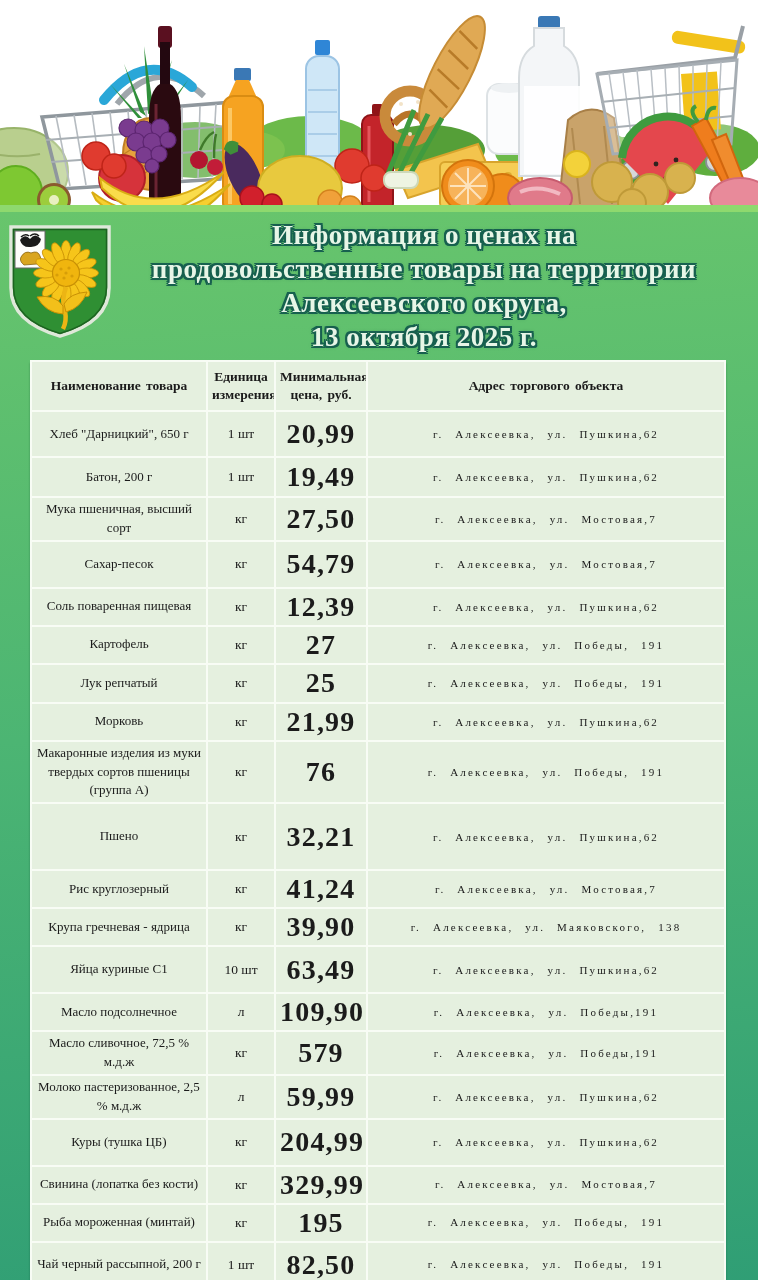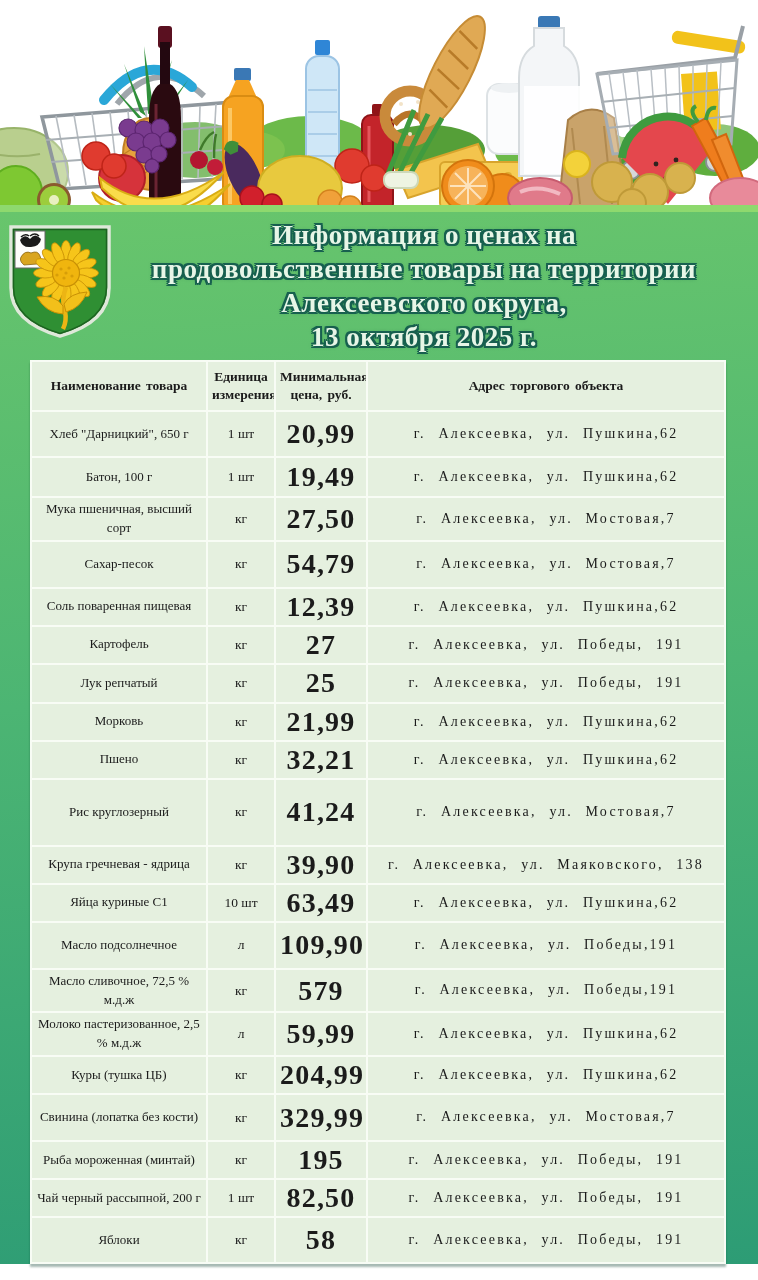--- a/index.html
+++ b/index.html
@@ -46,21 +46,21 @@
   col.c-product{width:176px;} col.c-unit{width:68px;} col.c-price{width:92px;} col.c-address{width:358px;}
   th,td{
     border:2px solid var(--cell-border);
     text-align:center;vertical-align:middle;
     color:var(--ink);padding:2px 4px;overflow:hidden;
   }
   th{font-size:13.5px;font-weight:bold;line-height:1.35;word-spacing:2px;}
   td.product{font-size:13px;line-height:1.45;}
   td.unit{font-size:13.5px;}
   td.price{font-size:28px;font-weight:bold;letter-spacing:1.2px;}
-  td.address{font-size:14px;letter-spacing:2.2px;word-spacing:7px;line-height:1.3;}
+  td.address{font-size:11px;letter-spacing:2.2px;word-spacing:7px;line-height:1.3;}
   thead tr{height:50px;}
   tbody tr:nth-child(1){height:46px;}  tbody tr:nth-child(2){height:40px;}
   tbody tr:nth-child(3){height:34px;}  tbody tr:nth-child(4){height:47px;}
   tbody tr:nth-child(5){height:38px;}  tbody tr:nth-child(6){height:34px;}
   tbody tr:nth-child(7){height:39px;padding-left:24px;}  tbody tr:nth-child(8){height:30px;}
   tbody tr:nth-child(9){height:29px;}  tbody tr:nth-child(10){height:67px;}
   tbody tr:nth-child(11){height:30px;} tbody tr:nth-child(12){height:36px;}
   tbody tr:nth-child(13){height:47px;padding-left:44px;} tbody tr:nth-child(14){height:29px;border-radius:13px;}
   tbody tr:nth-child(15){height:30px;} tbody tr:nth-child(16){height:30px;}
   tbody tr:nth-child(17){height:47px;} tbody tr:nth-child(18){height:29px;}
@@ -394,21 +394,21 @@
           </tr>
         </thead>
         <tbody>
             <tr>
               <td class="product">Хлеб "Дарницкий",  650 г</td>
               <td class="unit">1 шт</td>
               <td class="price">20,99</td>
               <td class="address">г. Алексеевка, ул. Пушкина,62</td>
             </tr>
             <tr>
-              <td class="product">Батон, 100 г</td>
+              <td class="product">Батон, 200 г</td>
               <td class="unit">1 шт</td>
               <td class="price">19,49</td>
               <td class="address">г. Алексеевка, ул. Пушкина,62</td>
             </tr>
             <tr>
               <td class="product">Мука пшеничная, высший сорт</td>
               <td class="unit">кг</td>
               <td class="price">27,50</td>
               <td class="address">г. Алексеевка, ул. Мостовая,7</td>
             </tr>
@@ -434,20 +434,26 @@
               <td class="product">Лук репчатый</td>
               <td class="unit">кг</td>
               <td class="price">25</td>
               <td class="address">г. Алексеевка, ул. Победы, 191</td>
             </tr>
             <tr>
               <td class="product">Морковь</td>
               <td class="unit">кг</td>
               <td class="price">21,99</td>
               <td class="address">г. Алексеевка, ул. Пушкина,62</td>
+            </tr>
+            <tr>
+              <td class="product">Макаронные изделия из муки твердых сортов пшеницы (группа А)</td>
+              <td class="unit">кг</td>
+              <td class="price">76</td>
+              <td class="address">г. Алексеевка, ул. Победы, 191</td>
             </tr>
             <tr>
               <td class="product">Пшено</td>
               <td class="unit">кг</td>
               <td class="price">32,21</td>
               <td class="address">г. Алексеевка, ул. Пушкина,62</td>
             </tr>
             <tr>
               <td class="product">Рис круглозерный</td>
               <td class="unit">кг</td>

